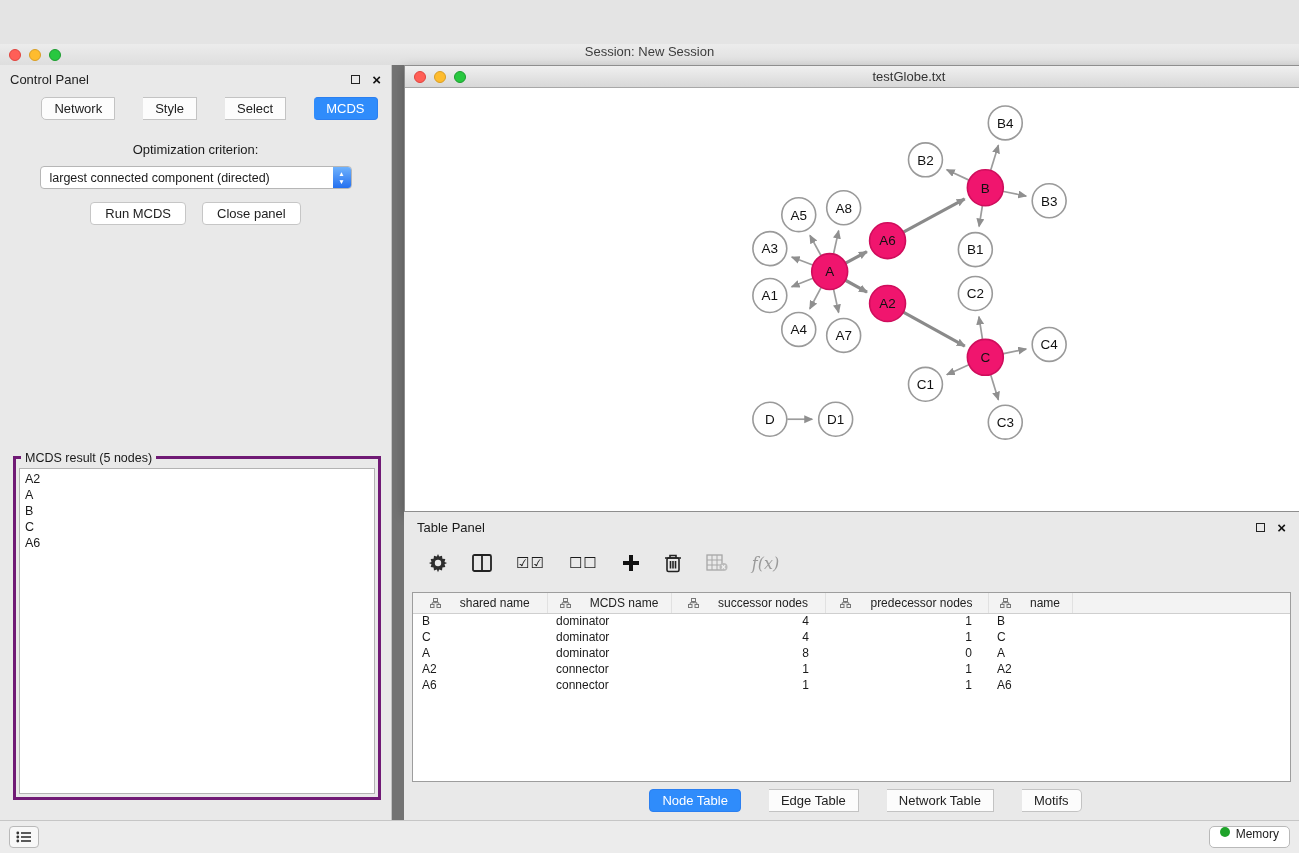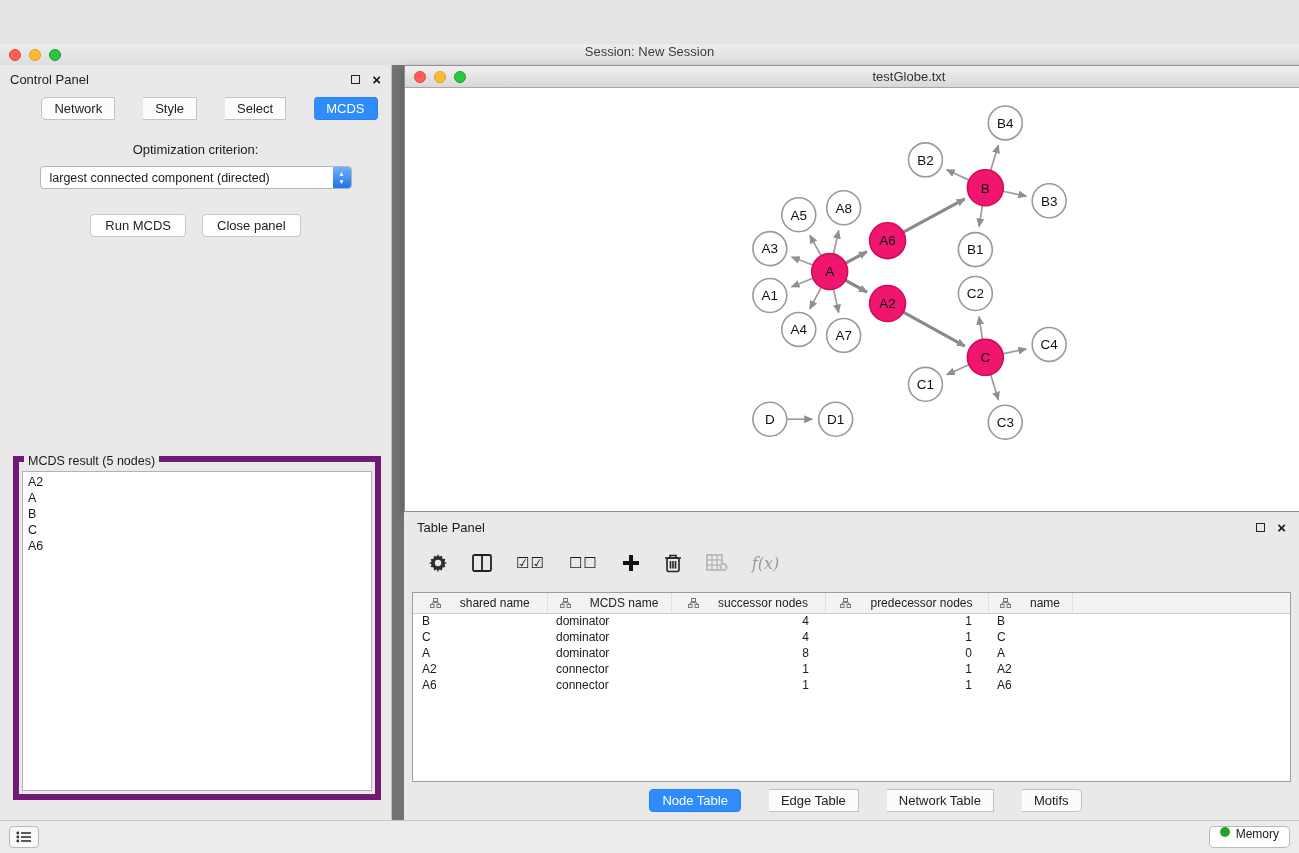--- a/index.html
+++ b/index.html
@@ -56,23 +56,23 @@
     margin: 0 auto; width: 312px; height: 23px; position: relative; background: #fff;
     border: 1px solid #b6b6b6; border-radius: 4px; font-size: 12.5px;
     display: flex; align-items: center; padding: 0 22px 0 9px;
   }
   .dd-stepper {
     position: absolute; right: 0; top: 0; bottom: 0; width: 18px;
     background: linear-gradient(#6fb2fd, #2470ef);
     border-radius: 0 3px 3px 0; color: #fff; display: flex; flex-direction: column;
     align-items: center; justify-content: center; font-size: 6.5px; line-height: 1.15;
   }
-  .cp-buttons { display: flex; justify-content: center; gap: 16px; margin-top: 25px; }
+  .cp-buttons { display: flex; justify-content: center; gap: 16px; margin-top: 13px; }
   .btn { background: #fff; border: 1px solid #c6c6c6; border-radius: 4px; font-size: 13px; padding: 3px 14px; color: #222; }
-  .result-box { position: absolute; left: 13px; right: 10px; top: 391px; bottom: 20px; border: 6px solid #701a75; }
+  .result-box { position: absolute; left: 13px; right: 10px; top: 391px; bottom: 20px; border: 3px solid #701a75; }
   .result-legend { position: absolute; top: -8px; left: 5px; background: #e9e9e9; padding: 0 4px; font-size: 12.5px; }
   .result-inner {
     position: absolute; left: 3px; right: 3px; top: 9px; bottom: 3px;
     background: #fff; border: 1px solid #b3b3b3; padding: 2px 5px;
     font-size: 12.5px; line-height: 16px; overflow: auto;
   }
   
   .net-window {
     position: absolute; left: 404px; top: 0; width: 1010px; height: 447px;
     background: #fff; border: 1px solid #8e8e8e; box-shadow: 0 3px 10px rgba(0,0,0,.25);

